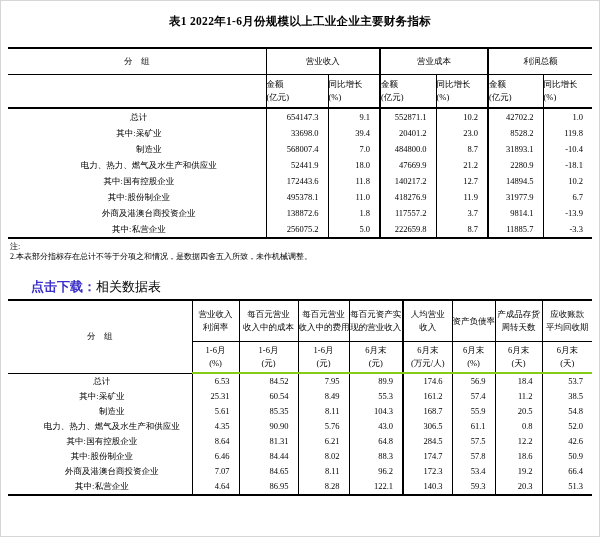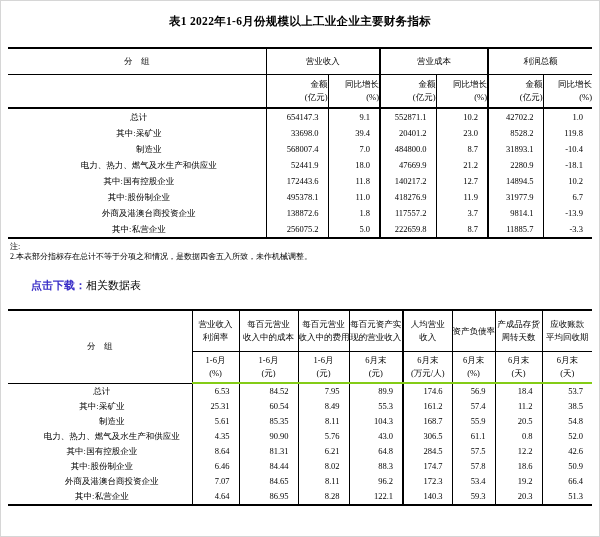--- a/index.html
+++ b/index.html
@@ -10,31 +10,31 @@
   }
   .tbl-title{font-weight:bold;font-size:11.5px;text-align:center;letter-spacing:.3px;}
   .tbl-title.tt1{margin:13px 0 18px;}
   .tbl-title.tt2{margin:13px 0 14px;}
   table{border-collapse:collapse;table-layout:fixed;width:584px;margin:0 auto;
         border-top:2px solid #000;border-bottom:2px solid #000;}
   th,td{padding:0;font-weight:normal;font-size:8.5px;line-height:13px;overflow:hidden;white-space:nowrap;}
   .vl{border-left:1px solid #000;}
   .vlt{border-left:2px solid #000;}
   #t1 tr.h1 th{height:25px;border-bottom:1px solid #000;text-align:center;}
-  #t1 tr.h2 th{height:32px;border-bottom:2px solid #000;text-align:right;font-family:Liberation Serif, serif;}
+  #t1 tr.h2 th{height:32px;border-bottom:2px solid #000;text-align:left;font-family:Liberation Serif, serif;}
   #t1 tbody td{height:16px;}
   #t2 tr.h1 th{height:40px;border-bottom:1px solid #000;text-align:center;vertical-align:middle;}
   #t2 tr.h2 th{height:30px;border-bottom:2px solid #84cc16;text-align:center;}
   #t2 th.grp{border-bottom:2px solid #000;text-align:center;vertical-align:middle;}
   #t2 tbody td{height:15px;}
   td.lbl{text-align:center;padding-left:4px;}
   .pfx{display:inline-block;width:20px;}
   td.num{text-align:right;padding-right:9px;}
   .notes{margin:3px 0 0 9px;font-size:8px;line-height:10px;}
-  .download{margin:16px 0 16px 30px;font-size:11px;}
+  .download{margin:16px 0 3px 30px;font-size:13px;}
   .dl-link{font-weight:bold;text-decoration:none;cursor:pointer;}
   .dl-text{color:#000;}
 </style>
 </head>
 <body>
 
 <div class="page">
 
   <div class="tbl-title tt1">表1  2022年1-6月份规模以上工业企业主要财务指标</div>
 

